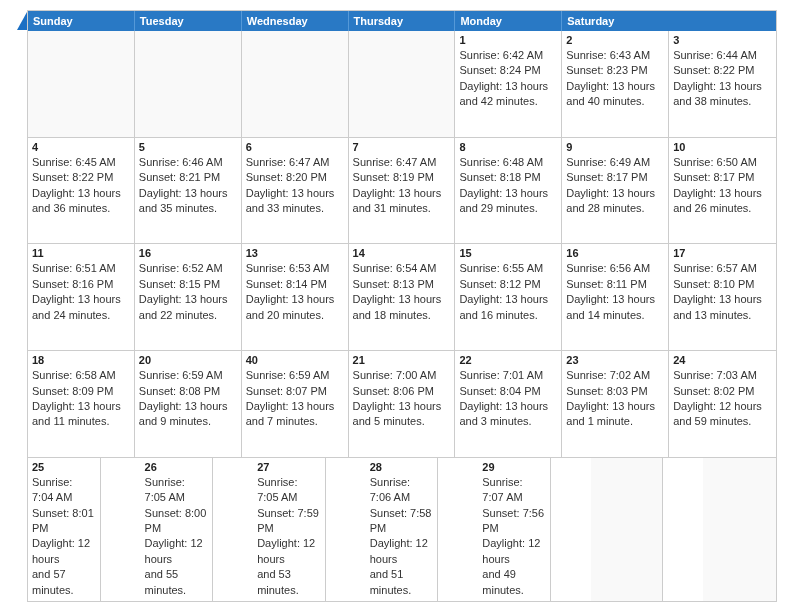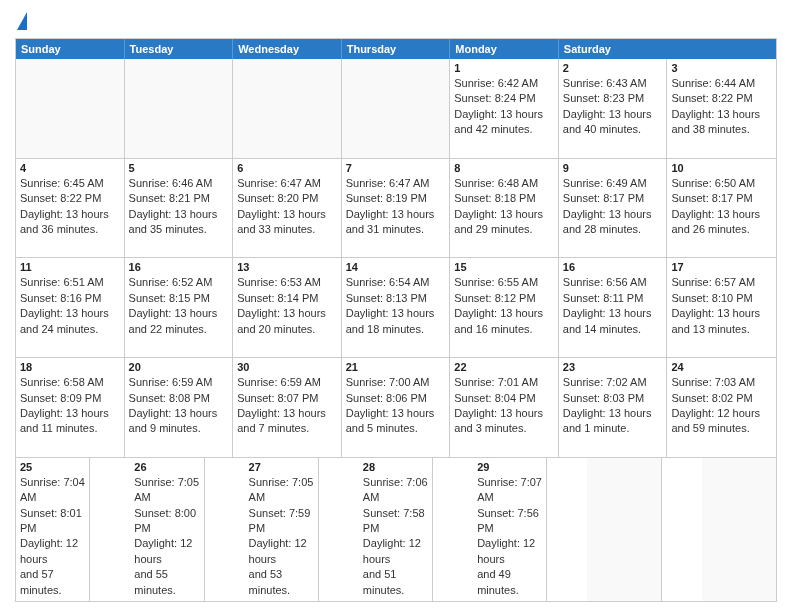--- a/index.html
+++ b/index.html
@@ -8,21 +8,21 @@
       height: 612px;
       font-family: Arial, sans-serif;
       background: #fff;
       overflow: hidden;
     }
     .page {
       width: 792px;
       height: 612px;
       padding: 10px 15px 10px 15px;
       display: flex;
-      flex-direction: column;
+      flex-direction: row;
     }
     .header {
       display: flex;
       align-items: flex-start;
       justify-content: space-between;
       margin-bottom: 8px;
     }
     .logo {
       display: flex;
       flex-direction: column;
@@ -228,21 +228,21 @@
         <div class="cal-week">
           <div class="cal-cell">
             <div class="day-num">18</div>
             <div class="day-info">Sunrise: 6:58 AM<br>Sunset: 8:09 PM<br>Daylight: 13 hours<br>and 11 minutes.</div>
           </div>
           <div class="cal-cell">
             <div class="day-num">20</div>
             <div class="day-info">Sunrise: 6:59 AM<br>Sunset: 8:08 PM<br>Daylight: 13 hours<br>and 9 minutes.</div>
           </div>
           <div class="cal-cell">
-            <div class="day-num">30</div>
+            <div class="day-num">40</div>
             <div class="day-info">Sunrise: 6:59 AM<br>Sunset: 8:07 PM<br>Daylight: 13 hours<br>and 7 minutes.</div>
           </div>
           <div class="cal-cell">
             <div class="day-num">21</div>
             <div class="day-info">Sunrise: 7:00 AM<br>Sunset: 8:06 PM<br>Daylight: 13 hours<br>and 5 minutes.</div>
           </div>
           <div class="cal-cell">
             <div class="day-num">22</div>
             <div class="day-info">Sunrise: 7:01 AM<br>Sunset: 8:04 PM<br>Daylight: 13 hours<br>and 3 minutes.</div>
           </div>

